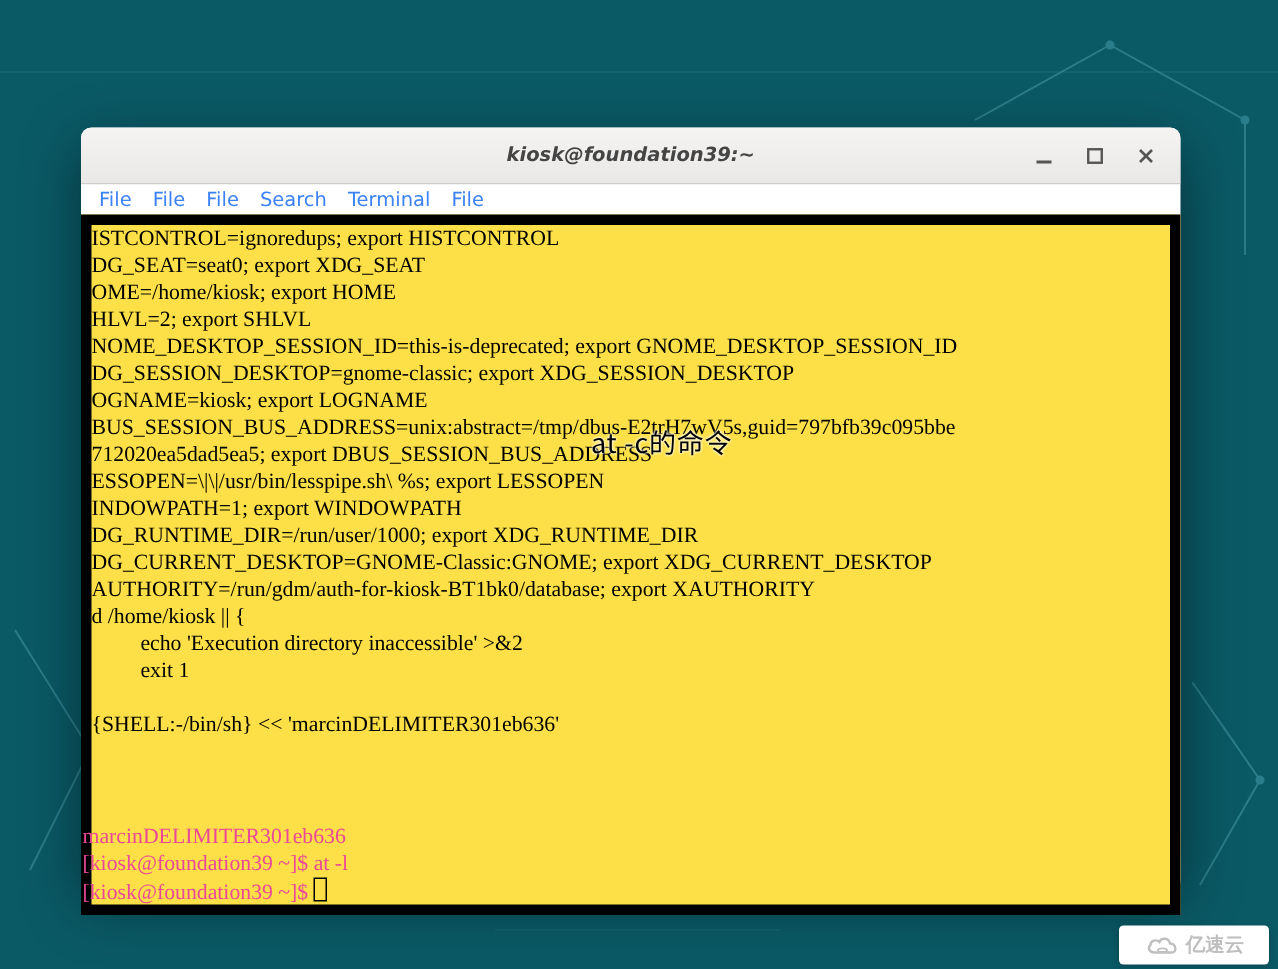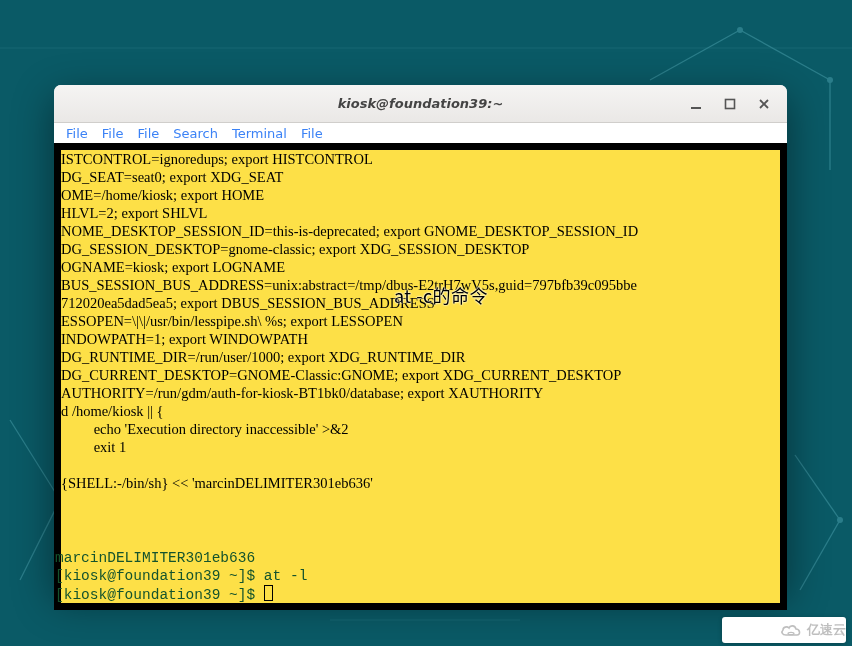--- a/index.html
+++ b/index.html
@@ -79,24 +79,24 @@
     font-family: Liberation Serif, serif;
     font-size: 14.5px;
     line-height: 18px;
     color: #000;
     white-space: pre;
     overflow: hidden;
   }
   .term-below {
     position: absolute;
     left: 0; top: 388px; right: 0; bottom: 0;
-    font-family: Liberation Mono, monospace;
+    font-family: Liberation Serif, serif;
     font-size: 14.5px;
     line-height: 18px;
-    color: #14532d;
+    color: #ec4899;
     white-space: pre;
     padding-left: 1px;
   }
   .cursor {
     display: inline-block;
     width: 9px; height: 16px;
     border: 1px solid #000;
     vertical-align: -2px;
   }
   .overlay-text {
@@ -106,25 +106,25 @@
     font-size: 18px;
     color: #000;
     letter-spacing: 0.5px;
     font-family: "Noto Sans CJK SC","Microsoft YaHei","DejaVu Sans",sans-serif;
     text-shadow: 0 0 2px #fff, 0 0 2px #fff;
   }
 
   .watermark {
     position: absolute;
     right: 6px; bottom: 3px;
-    width: 124px; height: 26px;
+    width: 100px; height: 26px;
     background: #fff;
     border-radius: 3px;
     box-shadow: 0 1px 4px rgba(0,0,0,0.25);
-    display: flex; align-items: center; justify-content: flex-end;
+    display: flex; align-items: center; justify-content: center;
     color: #bfbfbf;
     font-size: 13px;
     font-weight: 700;
     gap: 4px;
   }
   .watermark svg { display:block; }
 </style>
 </head>
 <body>
 

